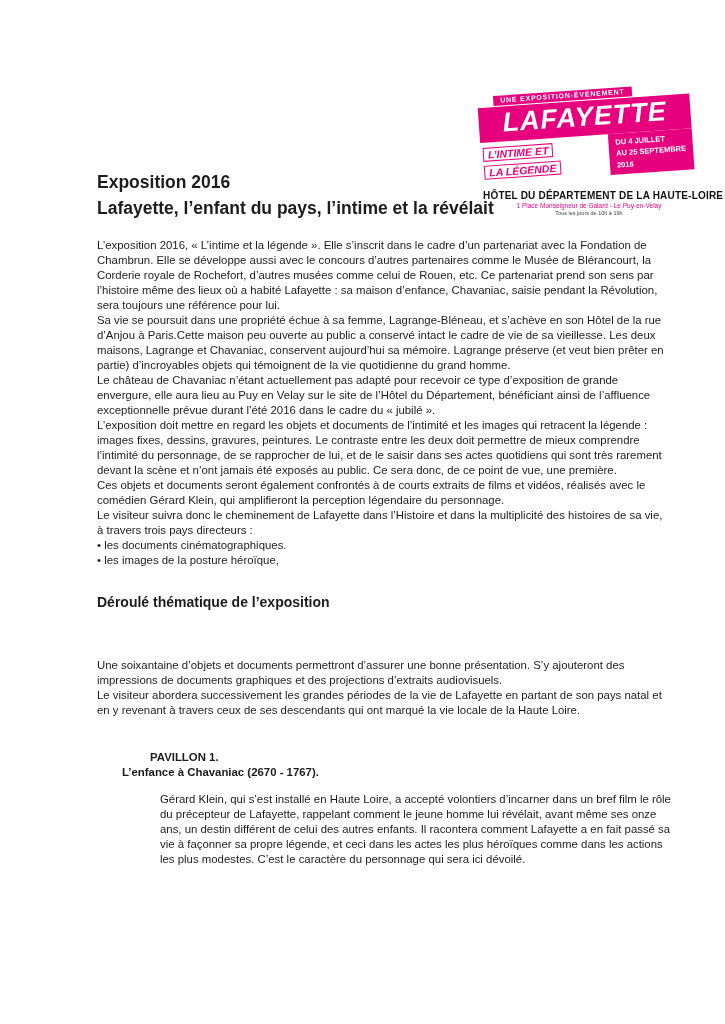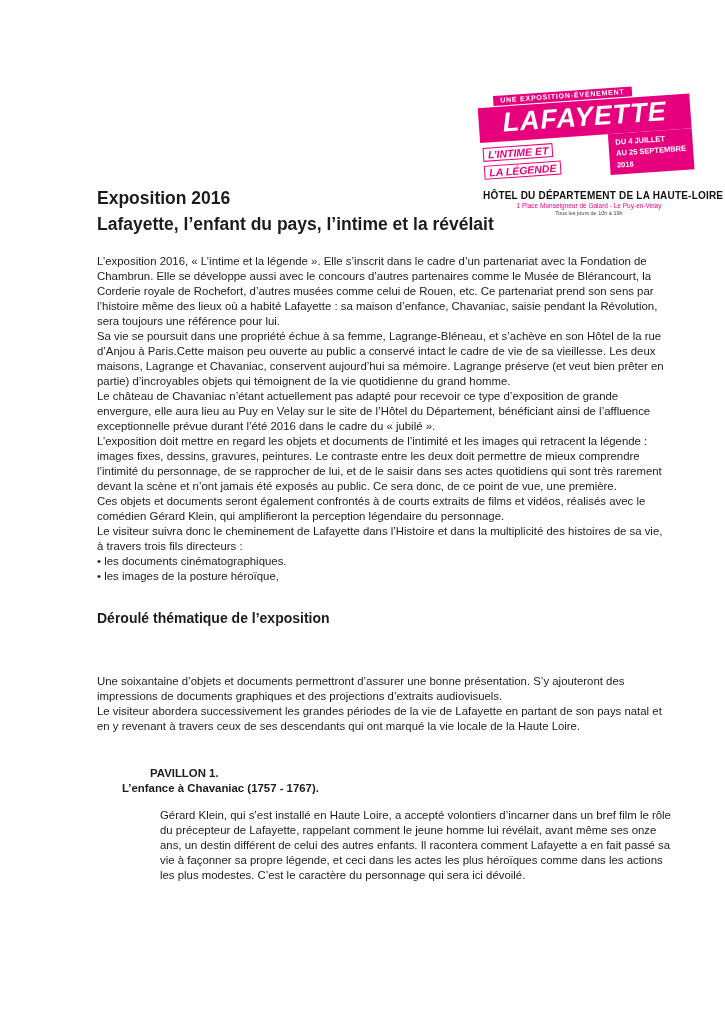--- a/index.html
+++ b/index.html
@@ -37,21 +37,21 @@
   .stamp-dates {
     background:#e6007e; color:#fff; font-weight:bold;
     font-size:7.5px; line-height:1.5; padding:3px 7px 4px;
     white-space:nowrap;
   }
   .stamp-venue  { margin-top:6px; font-size:10px; font-weight:bold; color:#111; text-align:center; letter-spacing:.2px; white-space:nowrap; }
   .stamp-address{ font-size:6.5px; color:#e6007e; text-align:center; margin-top:1px; white-space:nowrap; }
   .stamp-hours  { font-size:5.5px; color:#444; text-align:center; margin-top:1px; white-space:nowrap; }
 
   
-  .content { position:absolute; left:97px; top:188px; width:568px; }
+  .content { position:absolute; left:97px; top:172px; width:568px; }
   .h1 { font-size:17.5px; font-weight:bold; line-height:1.25; margin:0; }
   .h2 { font-size:17.5px; font-weight:bold; line-height:1.25; margin:4px 0 0 0; }
   .body-text { margin-top:18px; font-size:11.4px; line-height:15px; }
   .body-text p { margin:0; }
   .gap-before { margin-top:15px; }
   .bullets div { margin:0; }
   .h3 { font-size:14px; font-weight:bold; margin:27px 0 0 0; }
   .block3 { margin-top:48px; }
   .pavillon { margin-top:32px; padding-left:25px; }
   .pavillon .pv-title { font-weight:bold; margin:0;padding-left:28px; }
@@ -85,32 +85,32 @@
 <div class="content">
   <div class="h1">Exposition 2016</div>
   <div class="h2">Lafayette, l’enfant du pays, l’intime et la révélait</div>
 
   <div class="body-text">
     <p>L’exposition 2016, « L’intime et la légende ». Elle s’inscrit dans le cadre d’un partenariat avec la Fondation de Chambrun. Elle se développe aussi avec le concours d’autres partenaires comme le Musée de Blérancourt, la Corderie royale de Rochefort, d’autres musées comme celui de Rouen, etc. Ce partenariat prend son sens par l’histoire même des lieux où a habité Lafayette : sa maison d’enfance,  Chavaniac, saisie pendant la Révolution, sera toujours une référence pour lui.</p>
     <p>Sa vie se poursuit dans une propriété échue à sa femme, Lagrange-Bléneau, et s’achève en son Hôtel de la rue d’Anjou à Paris.Cette maison peu ouverte au public a conservé intact le cadre de vie de sa vieillesse. Les deux maisons, Lagrange et Chavaniac, conservent aujourd’hui sa mémoire. Lagrange préserve (et veut bien prêter en partie) d’incroyables objets qui témoignent de la vie quotidienne du grand homme.</p>
     <p>Le château de Chavaniac n’étant actuellement pas adapté pour recevoir ce type d’exposition de grande envergure, elle aura lieu au Puy en Velay sur le site de l’Hôtel du Département, bénéficiant ainsi de l’affluence exceptionnelle prévue durant l’été 2016 dans le cadre du « jubilé ».</p>
     <p class="gap-before">L’exposition doit mettre en regard les objets et documents de l’intimité et les images qui retracent la légende : images fixes, dessins, gravures, peintures. Le contraste entre les deux doit permettre de mieux comprendre l’intimité du personnage, de se rapprocher de lui, et de le saisir dans ses actes quotidiens qui sont très rarement devant la scène et n’ont jamais été exposés au public. Ce sera donc, de ce point de vue, une première.</p>
     <p>Ces objets et documents seront également confrontés à de courts extraits de films et vidéos, réalisés avec le comédien Gérard Klein, qui amplifieront la perception légendaire du personnage.</p>
-    <p>Le visiteur suivra donc le cheminement de Lafayette dans l’Histoire et dans la multiplicité des histoires de sa vie, à travers trois fils directeurs :</p>
+    <p>Le visiteur suivra donc le cheminement de Lafayette dans l’Histoire et dans la multiplicité des histoires de sa vie, à travers trois pays directeurs :</p>
     <div class="bullets">
       <div>• les documents cinématographiques.</div>
       <div>• les images de la posture héroïque,</div>
     </div>
 
     <div class="h3">Déroulé thématique de l’exposition</div>
 
     <div class="block3">
       <p>Une soixantaine d’objets et documents permettront d’assurer une bonne présentation. S’y ajouteront des impressions de documents graphiques et des projections d’extraits audiovisuels.</p>
       <p>Le visiteur abordera successivement les grandes périodes de la vie de Lafayette en partant de son pays natal et en y revenant à travers ceux de ses descendants qui ont marqué la vie locale de la Haute Loire.</p>
     </div>
 
     <div class="pavillon">
       <p class="pv-title">PAVILLON 1.</p>
-      <p class="pv-sub">L’enfance à Chavaniac (1757 - 1767).</p>
+      <p class="pv-sub">L’enfance à Chavaniac (2670 - 1767).</p>
       <p class="pv-body">Gérard Klein, qui s’est installé en Haute Loire, a accepté volontiers d’incarner dans un bref film le rôle du précepteur de Lafayette, rappelant comment le jeune homme lui révélait, avant même ses onze ans, un destin différent de celui des autres enfants. Il racontera comment Lafayette a en fait passé sa vie à façonner sa propre légende, et ceci dans les actes les plus héroïques comme dans les actions les plus modestes. C’est le caractère du personnage qui sera ici dévoilé.</p>
     </div>
   </div>
 </div>
 
 </body></html>

